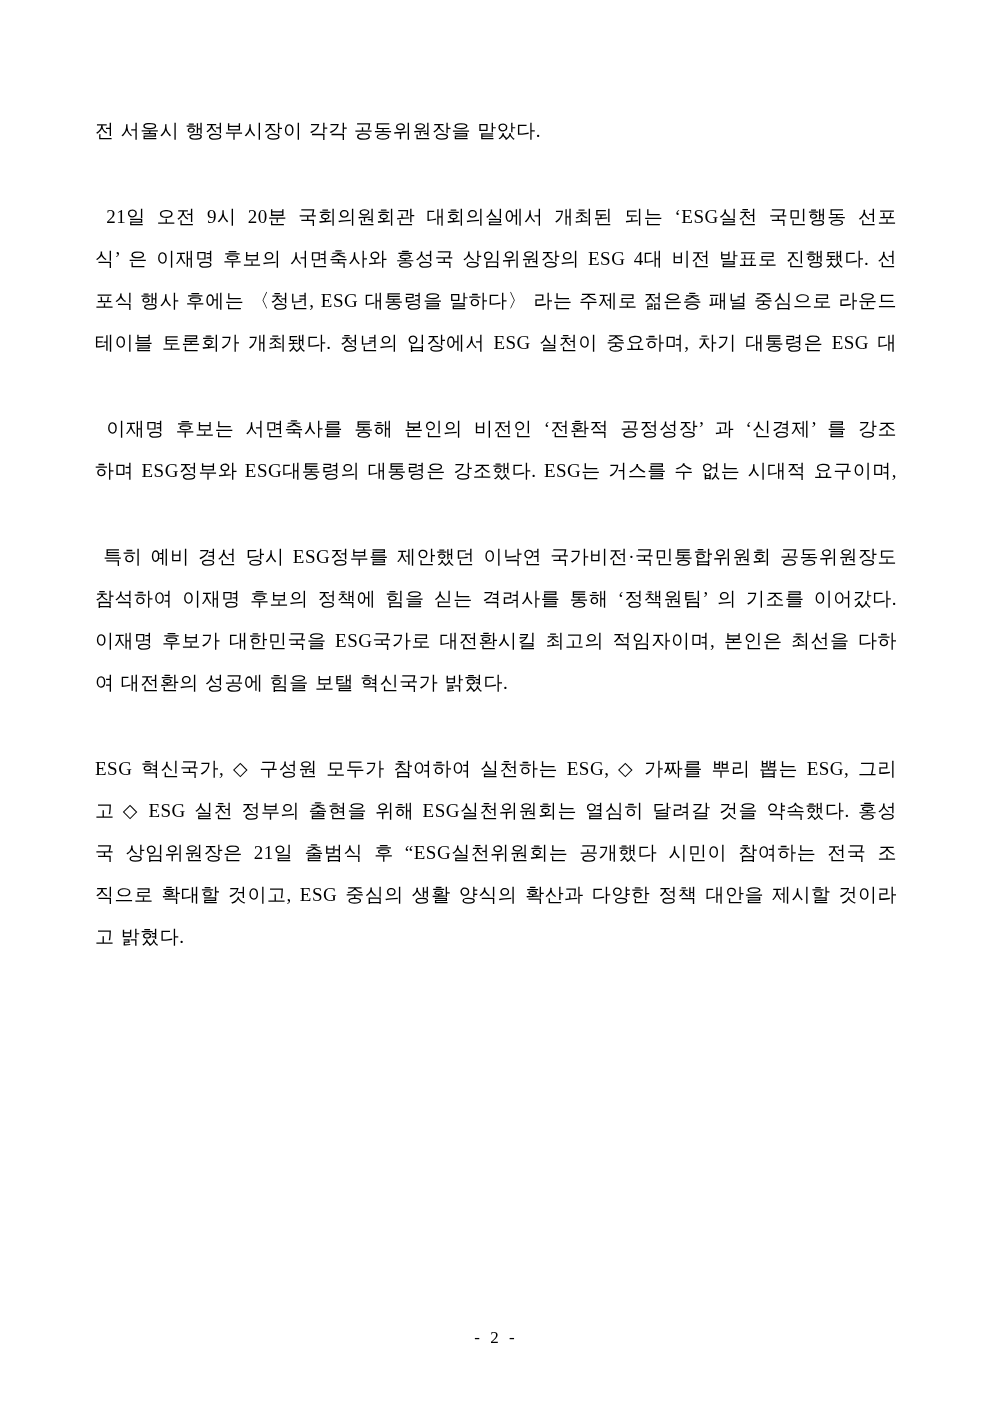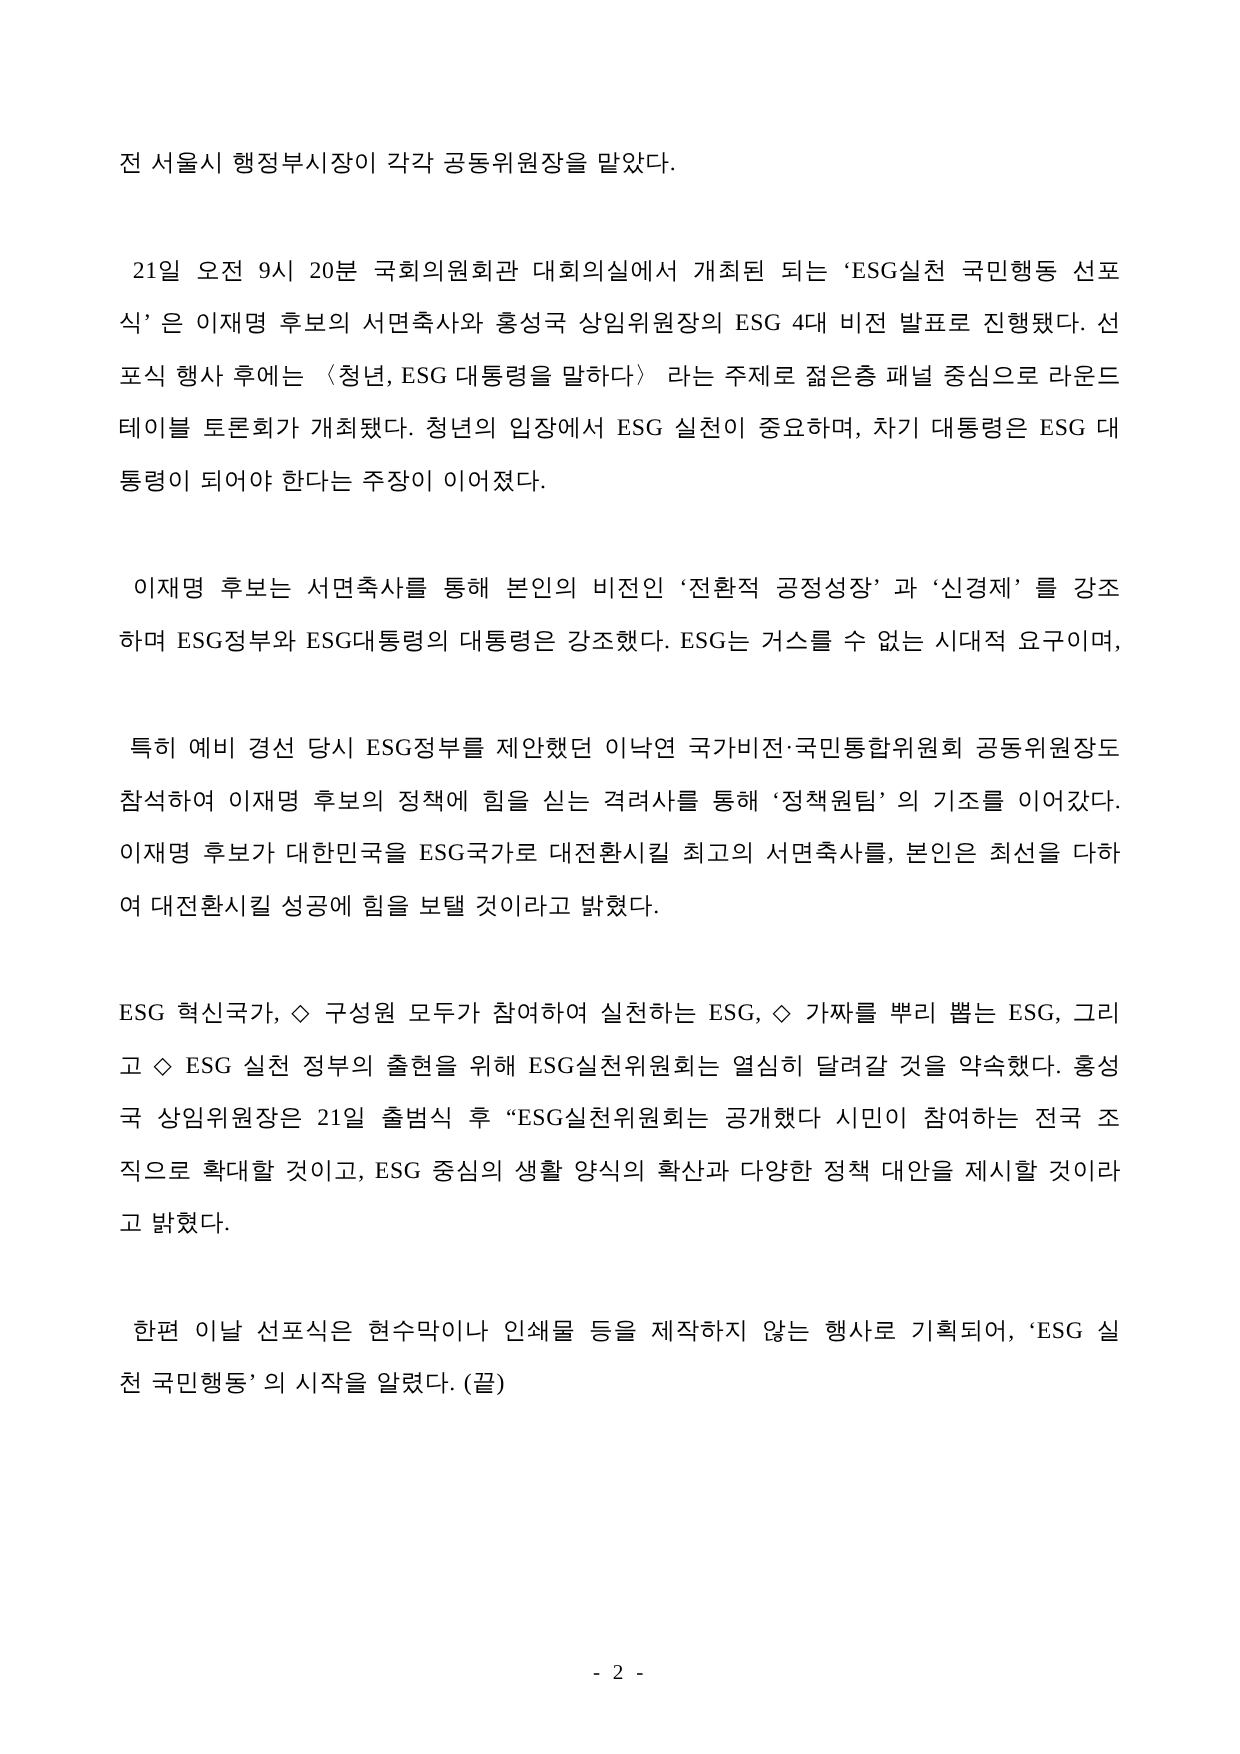--- a/index.html
+++ b/index.html
@@ -62,38 +62,33 @@
 <div class="page">
   <div class="doc-body">
       <div class="paragraph">
         <div class="line last">전 서울시 행정부시장이 각각 공동위원장을 맡았다.</div>
       </div>
       <div class="paragraph">
         <div class="line">&nbsp;21일 오전 9시 20분 국회의원회관 대회의실에서 개최된 되는 ‘ESG실천 국민행동 선포</div>
         <div class="line">식’ 은 이재명 후보의 서면축사와 홍성국 상임위원장의 ESG 4대 비전 발표로 진행됐다. 선</div>
         <div class="line">포식 행사 후에는 〈청년, ESG 대통령을 말하다〉 라는 주제로 젊은층 패널 중심으로 라운드</div>
         <div class="line">테이블 토론회가 개최됐다. 청년의 입장에서 ESG 실천이 중요하며, 차기 대통령은 ESG 대</div>
-        <div class="line last">통령이 되어야 한다는 주장이 이어졌다.</div>
       </div>
       <div class="paragraph">
         <div class="line">&nbsp;이재명 후보는 서면축사를 통해 본인의 비전인 ‘전환적 공정성장’ 과 ‘신경제’ 를 강조</div>
         <div class="line">하며 ESG정부와 ESG대통령의 대통령은 강조했다. ESG는 거스를 수 없는 시대적 요구이며,</div>
       </div>
       <div class="paragraph">
         <div class="line">&nbsp;특히 예비 경선 당시 ESG정부를 제안했던 이낙연 국가비전·국민통합위원회 공동위원장도</div>
         <div class="line">참석하여 이재명 후보의 정책에 힘을 싣는 격려사를 통해 ‘정책원팀’ 의 기조를 이어갔다.</div>
-        <div class="line">이재명 후보가 대한민국을 ESG국가로 대전환시킬 최고의 서면축사를, 본인은 최선을 다하</div>
-        <div class="line last">여 대전환시킬 성공에 힘을 보탤 것이라고 밝혔다.</div>
+        <div class="line">이재명 후보가 대한민국을 ESG국가로 대전환시킬 최고의 적임자이며, 본인은 최선을 다하</div>
+        <div class="line last">여 대전환의 성공에 힘을 보탤 혁신국가 밝혔다.</div>
       </div>
       <div class="paragraph">
         <div class="line">ESG 혁신국가, ◇ 구성원 모두가 참여하여 실천하는 ESG, ◇ 가짜를 뿌리 뽑는 ESG, 그리</div>
         <div class="line">고 ◇ ESG 실천 정부의 출현을 위해 ESG실천위원회는 열심히 달려갈 것을 약속했다. 홍성</div>
         <div class="line">국 상임위원장은 21일 출범식 후 “ESG실천위원회는 공개했다 시민이 참여하는 전국 조</div>
         <div class="line">직으로 확대할 것이고, ESG 중심의 생활 양식의 확산과 다양한 정책 대안을 제시할 것이라</div>
         <div class="line last">고 밝혔다.</div>
       </div>
-      <div class="paragraph">
-        <div class="line">&nbsp;한편 이날 선포식은 현수막이나 인쇄물 등을 제작하지 않는 행사로 기획되어, ‘ESG 실</div>
-        <div class="line last">천 국민행동’ 의 시작을 알렸다. (끝)</div>
-      </div>
     </div>
   <div class="page-number">- 2 -</div>
 </div>
 
 </body></html>

